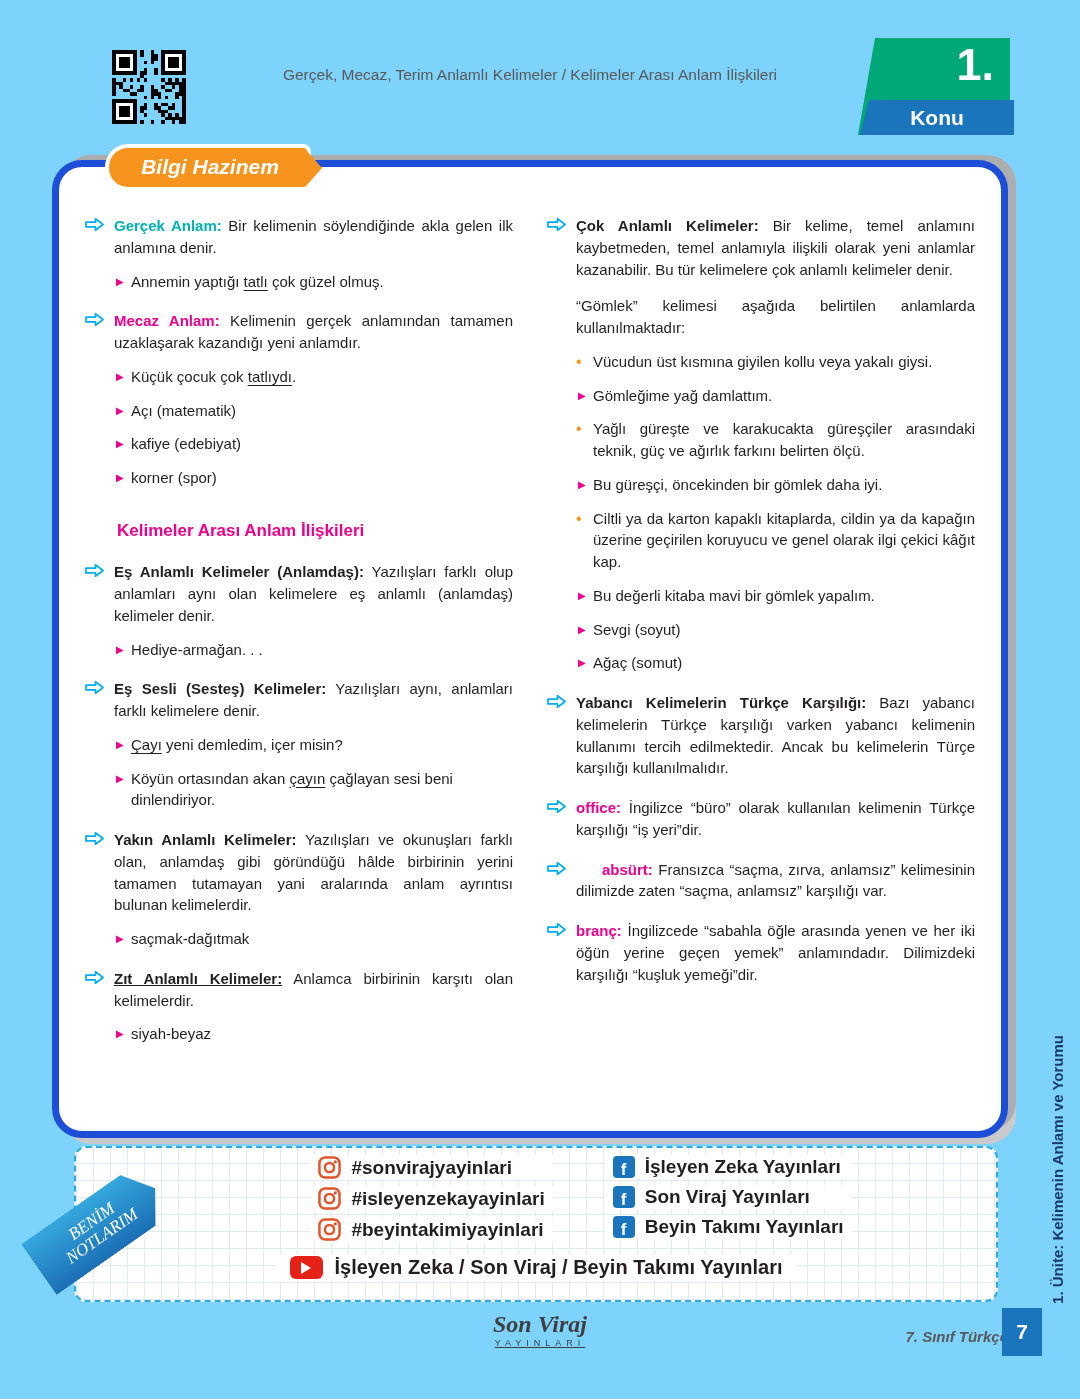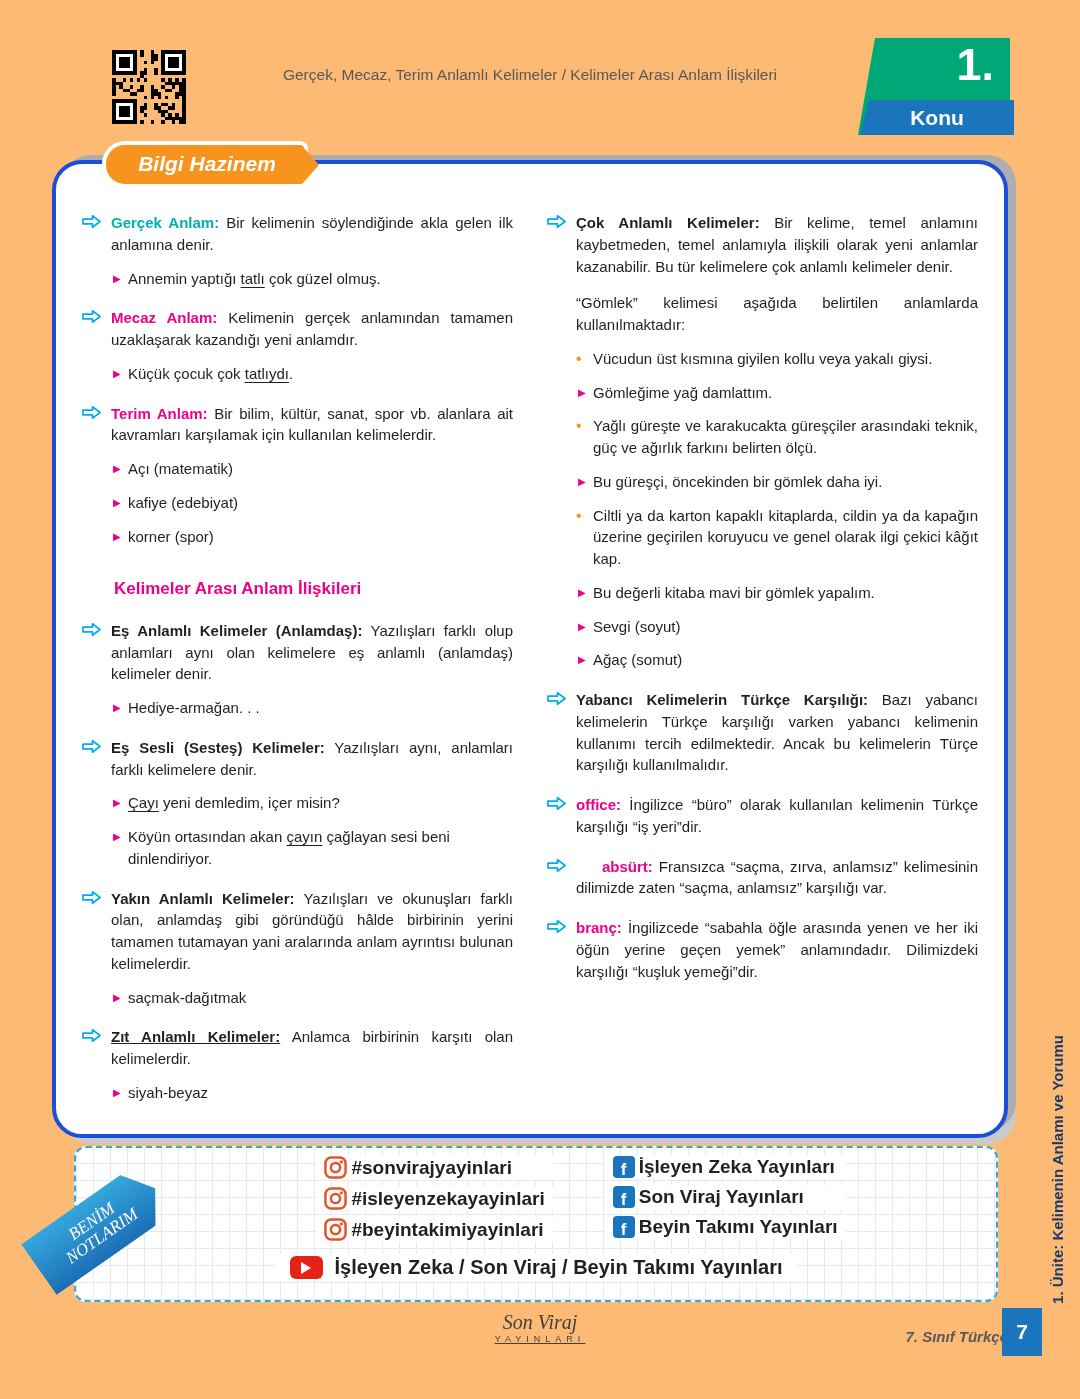--- a/index.html
+++ b/index.html
@@ -1,28 +1,28 @@
 <!DOCTYPE html>
 <html><head>
 <meta charset="utf-8">
 <style>
   html,body{margin:0;padding:0;}
   body{width:1080px;height:1399px;background:#fff;font-family:"Liberation Sans","DejaVu Sans",sans-serif;color:#231f20;overflow:hidden;}
-  .page{position:relative;width:1080px;height:1399px;background:#fdba74;}
+  .page{position:relative;width:1080px;height:1399px;background:#7dd3fc;}
 
   
   .qr{position:absolute;left:112px;top:50px;width:74px;height:74px;}
   .header-title{position:absolute;top:66px;left:210px;width:640px;text-align:center;font-size:15.5px;color:#58595b;}
   .topic-badge{position:absolute;right:70px;top:38px;width:152px;height:97px;}
   .topic-green{position:absolute;inset:0;background:#00a878;clip-path:polygon(17px 0,100% 0,100% 100%,0 100%);display:flex;justify-content:flex-end;align-items:flex-start;padding:4px 16px 0 0;box-sizing:border-box;}
   .topic-num{color:#fff;font-weight:bold;font-size:45px;line-height:1;}
   .topic-blue{position:absolute;left:2px;right:-4px;top:62px;height:35px;background:#1b75bc;color:#fff;display:flex;align-items:center;justify-content:center;font-weight:bold;font-size:21px;clip-path:polygon(9px 0,100% 0,100% 100%,0 100%);}
 
   
-  .main-box{position:absolute;left:52px;top:160px;width:956px;height:978px;background:#fff;border:4px solid #1d4ed8;border-radius:30px;box-sizing:border-box;box-shadow:9px -6px 0 -1px #abadaf,9px 7px 0 -1px #c9cacc;}
+  .main-box{position:absolute;left:52px;top:160px;width:956px;height:978px;background:#fff;border:7px solid #1d4ed8;border-radius:30px;box-sizing:border-box;box-shadow:9px -6px 0 -1px #abadaf,9px 7px 0 -1px #c9cacc;}
   .bilgi-badge{position:absolute;left:50px;top:-19px;height:37px;min-width:166px;background:#f7941e;border-radius:19px 4px 4px 19px;display:flex;align-items:center;justify-content:center;color:#fff;font-weight:bold;font-style:italic;font-size:21px;padding:0 14px 2px 18px;box-shadow:0 0 0 4px #fff;z-index:3;}
   .bilgi-badge::after{content:"";position:absolute;right:-15px;top:50%;transform:translateY(-50%);border-top:18.5px solid transparent;border-bottom:18.5px solid transparent;border-left:16px solid #f7941e;}
   .columns{display:flex;gap:34px;padding:48px 26px 10px 26px;}
   .col{flex:1;min-width:0;font-size:15px;line-height:1.45;}
 
   .entry{position:relative;padding-left:29px;margin-top:18px;text-align:justify;}
   .col > .entry:first-child{margin-top:0;}
   .entry .arrow{position:absolute;left:0;top:2px;line-height:1;}
   .term{font-weight:bold;}
   .subheading{color:#ec008c;font-weight:bold;font-size:17px;margin:30px 0 2px 32px;}
@@ -30,38 +30,38 @@
   .example .mark{position:absolute;left:31px;top:4px;font-size:10px;color:#ec008c;}
   .bullet{position:relative;padding-left:46px;margin-top:12px;text-align:justify;}
   .bullet .mark{position:absolute;left:29px;top:-1px;font-size:16px;color:#f7941e;}
   .para{padding-left:29px;margin-top:15px;text-align:justify;}
   u{text-underline-offset:3px;}
 
   
   .social-box{position:absolute;left:74px;top:1146px;width:924px;height:156px;border:2px dashed #29abe2;border-radius:12px;box-sizing:border-box;background:repeating-linear-gradient(0deg,#e2ebf3 0 1px,transparent 1px 17px),repeating-linear-gradient(90deg,#e2ebf3 0 1px,transparent 1px 17px),#fff;}
   .stacks{position:absolute;top:7px;left:140px;right:50px;display:flex;justify-content:center;gap:52px;}
   .stack{display:flex;flex-direction:column;gap:6px;}
-  .soc-row{display:flex;align-items:center;gap:4px;background:#fff;padding:1px 8px;}
+  .soc-row{display:flex;align-items:center;gap:10px;background:#fff;padding:1px 8px;}
   .soc-icon{display:inline-flex;width:23px;height:23px;}
   .fb-icon{display:inline-flex;width:22px;height:22px;border-radius:4px;color:#fff;font-weight:bold;font-size:17px;align-items:flex-end;justify-content:center;line-height:1;padding-bottom:0px;box-sizing:border-box;}
   .soc-label{font-weight:bold;font-size:19px;color:#231f20;}
   .yt-row{position:absolute;left:0;right:0;top:106px;display:flex;justify-content:center;}
   .yt-inner{display:flex;align-items:center;gap:12px;background:#fff;padding:2px 14px;}
   .yt-icon{display:inline-flex;width:33px;height:23px;border-radius:6px;align-items:center;justify-content:center;}
   .yt-tri{width:0;height:0;border-top:6px solid transparent;border-bottom:6px solid transparent;border-left:10px solid #fff;}
   .yt-label{font-size:20px;}
 
   
   .notes-ribbon{position:absolute;left:26px;top:1198px;width:142px;height:62px;background:linear-gradient(180deg,#35a7de,#1b6fb5);transform:rotate(-35deg);clip-path:polygon(0 0,85% 0,100% 50%,85% 100%,0 100%);display:flex;flex-direction:column;align-items:center;justify-content:center;color:#fff;z-index:6;font-family:"Liberation Serif","DejaVu Serif",serif;font-style:italic;}
   .nr1{font-size:17px;line-height:1.05;}
   .nr2{font-size:17px;line-height:1.05;}
 
   
   .publisher{position:absolute;left:50%;transform:translateX(-50%);top:1312px;text-align:center;color:#3f3f41;}
-  .pub-name{font-family:"Liberation Serif","DejaVu Serif",serif;font-style:italic;font-weight:normal;font-size:20px;line-height:1;}
+  .pub-name{font-family:"Liberation Serif","DejaVu Serif",serif;font-style:italic;font-weight:bold;font-size:24px;line-height:1;}
   .pub-sub{font-size:9px;letter-spacing:5px;margin-top:2px;text-decoration:underline;}
   .course-label{position:absolute;right:72px;top:1328px;font-size:15px;font-weight:bold;font-style:italic;color:#58595b;}
   .page-num-box{position:absolute;right:38px;top:1308px;width:40px;height:48px;background:#1b75bc;color:#fff;display:flex;align-items:center;justify-content:center;font-size:21px;font-weight:bold;}
   .unit-label{position:absolute;right:14px;bottom:95px;writing-mode:vertical-rl;transform:rotate(180deg);font-size:15px;font-weight:bold;color:#1b3a6b;white-space:nowrap;}
 </style>
 </head>
 <body>
 
 <div class="page">
 
@@ -196,23 +196,20 @@
     <div class="columns">
       <div class="col">
           <div class="entry"><span class="arrow"><svg width="19" height="15" viewBox="0 0 20 14">
                 <path d="M1 4.5 H11 V1 L19 7 L11 13 V9.5 H1 Z" fill="none" stroke="#00aeef" stroke-width="1.8" stroke-linejoin="round"></path>
               </svg></span><span class="term" style="color: rgb(0, 176, 181);">Gerçek Anlam:</span><span> Bir kelimenin söylendiğinde akla gelen ilk anlamına denir.</span></div>
           <div class="example"><span class="mark">▶</span><span>Annemin yaptığı <u>tatlı</u> çok güzel olmuş.</span></div>
           <div class="entry"><span class="arrow"><svg width="19" height="15" viewBox="0 0 20 14">
                 <path d="M1 4.5 H11 V1 L19 7 L11 13 V9.5 H1 Z" fill="none" stroke="#00aeef" stroke-width="1.8" stroke-linejoin="round"></path>
               </svg></span><span class="term" style="color: rgb(236, 0, 140);">Mecaz Anlam:</span><span> Kelimenin gerçek anlamından tamamen uzaklaşarak kazandığı yeni anlamdır.</span></div>
           <div class="example"><span class="mark">▶</span><span>Küçük çocuk çok <u>tatlıydı</u>.</span></div>
-          <div class="entry"><span class="arrow"><svg width="19" height="15" viewBox="0 0 20 14">
-                <path d="M1 4.5 H11 V1 L19 7 L11 13 V9.5 H1 Z" fill="none" stroke="#00aeef" stroke-width="1.8" stroke-linejoin="round"></path>
-              </svg></span><span class="term" style="color: rgb(236, 0, 140);">Terim Anlam:</span><span> Bir bilim, kültür, sanat, spor vb. alanlara ait kavramları karşılamak için kullanılan kelimelerdir.</span></div>
           <div class="example"><span class="mark">▶</span><span>Açı (matematik)</span></div>
           <div class="example"><span class="mark">▶</span><span>kafiye (edebiyat)</span></div>
           <div class="example"><span class="mark">▶</span><span>korner (spor)</span></div>
           <div class="subheading">Kelimeler Arası Anlam İlişkileri</div>
           <div class="entry"><span class="arrow"><svg width="19" height="15" viewBox="0 0 20 14">
                 <path d="M1 4.5 H11 V1 L19 7 L11 13 V9.5 H1 Z" fill="none" stroke="#00aeef" stroke-width="1.8" stroke-linejoin="round"></path>
               </svg></span><span class="term" style="color: rgb(35, 31, 32);">Eş Anlamlı Kelimeler (Anlamdaş):</span><span> Yazılışları farklı olup anlamları aynı olan kelimelere eş anlamlı (anlamdaş) kelimeler denir.</span></div>
           <div class="example"><span class="mark">▶</span><span>Hediye-armağan. . .</span></div>
           <div class="entry"><span class="arrow"><svg width="19" height="15" viewBox="0 0 20 14">
                 <path d="M1 4.5 H11 V1 L19 7 L11 13 V9.5 H1 Z" fill="none" stroke="#00aeef" stroke-width="1.8" stroke-linejoin="round"></path>

